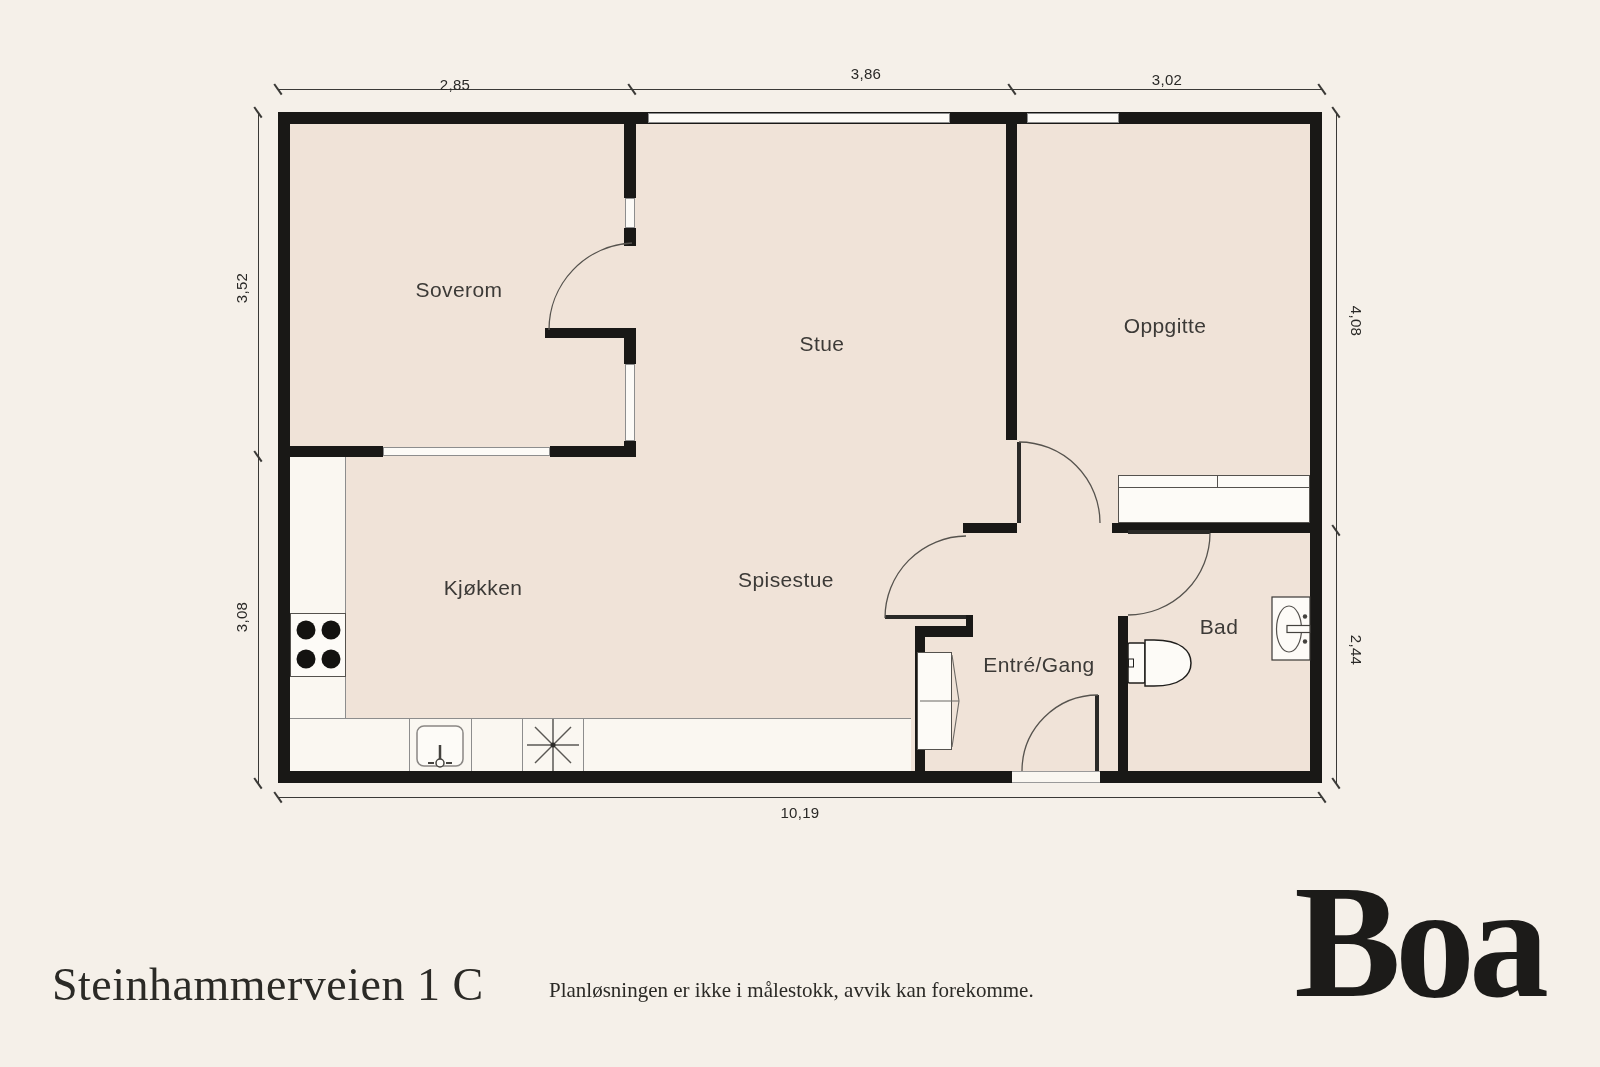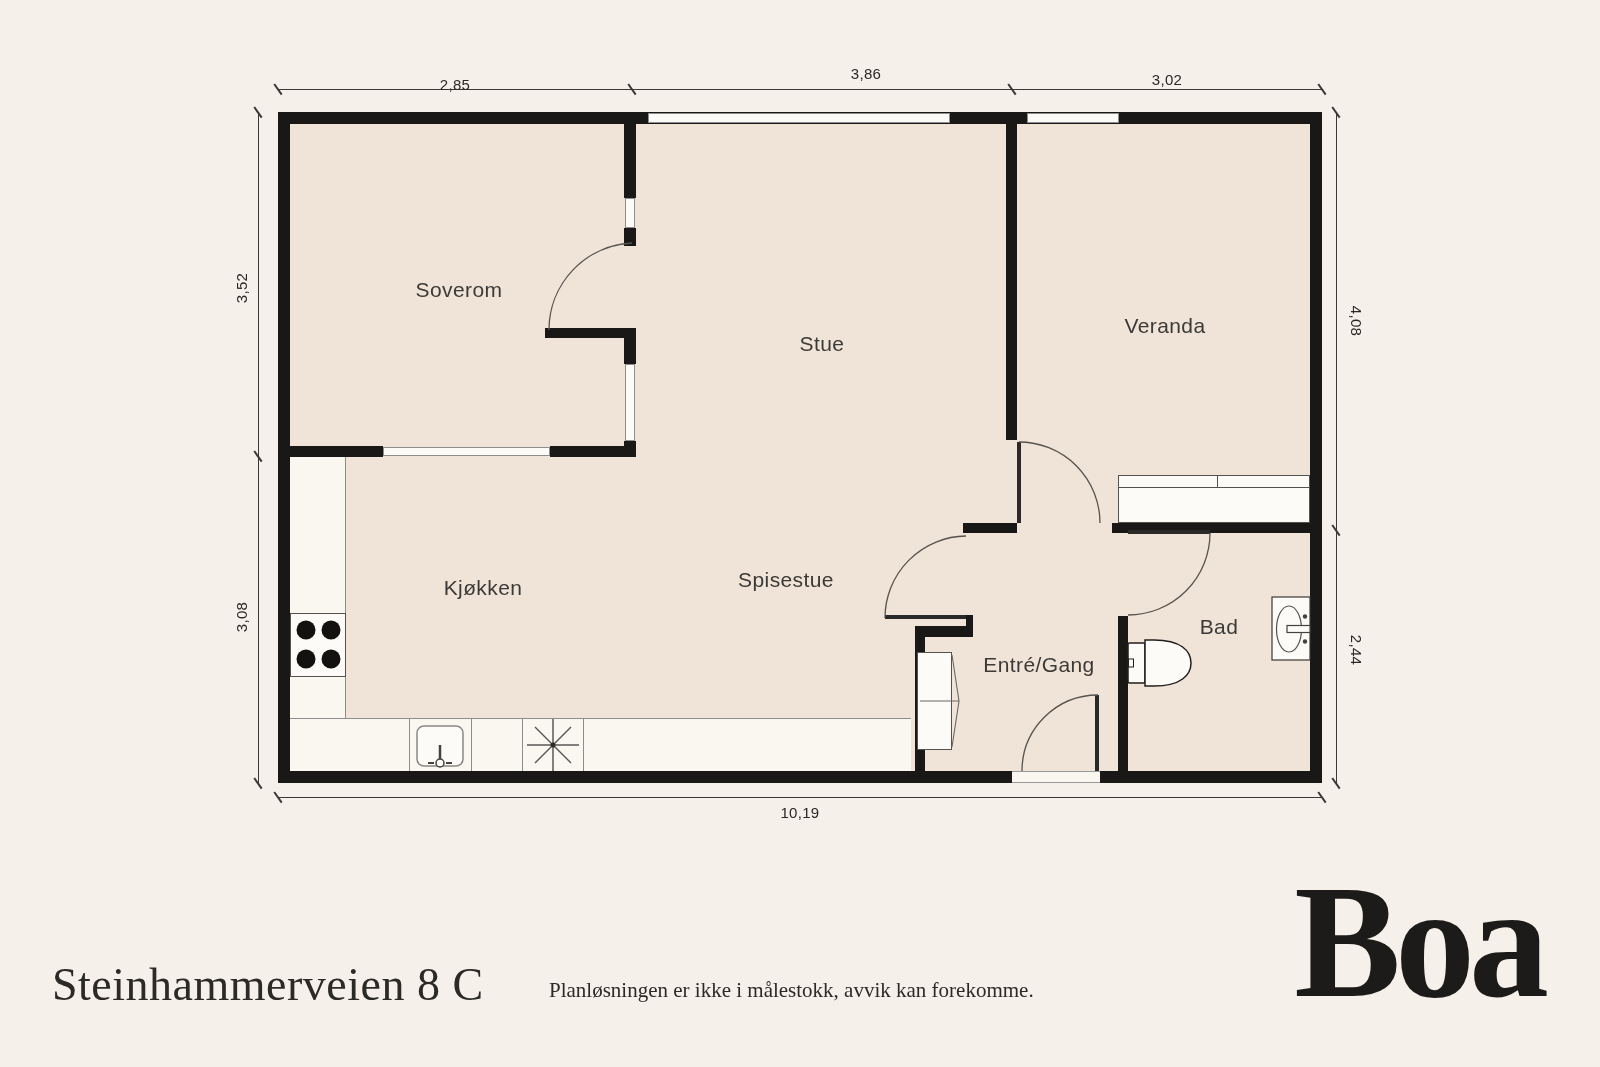--- a/index.html
+++ b/index.html
@@ -139,21 +139,21 @@
     </g>
 
     <g fill="none" stroke="#6b6864" stroke-width="1.1">
       <polyline points="952,655 959,701 952,747"></polyline>
       <line x1="920" y1="701" x2="959" y2="701"></line>
     </g>
   </svg>
 
   <div class="rlabel" style="left:459px;top:290px;">Soverom</div>
   <div class="rlabel" style="left:822px;top:344px;">Stue</div>
-  <div class="rlabel" style="left:1165px;top:326px;">Veranda</div>
+  <div class="rlabel" style="left:1165px;top:326px;">Oppgitte</div>
   <div class="rlabel" style="left:483px;top:588px;">Kjøkken</div>
   <div class="rlabel" style="left:786px;top:580px;">Spisestue</div>
   <div class="rlabel" style="left:1039px;top:665px;">Entré/Gang</div>
   <div class="rlabel" style="left:1219px;top:627px;">Bad</div>
 
   <div class="dline" style="left:278px;top:89px;width:1044px;height:1px;"></div>
   <div class="tick" style="left:277px;top:82.5px;"></div>
   <div class="tick" style="left:631px;top:82.5px;"></div>
   <div class="tick" style="left:1011px;top:82.5px;"></div>
   <div class="tick" style="left:1321px;top:82.5px;"></div>
@@ -173,19 +173,19 @@
   <div class="tick" style="left:1335px;top:523.5px;"></div>
   <div class="tick" style="left:1335px;top:776.5px;"></div>
   <div class="dlabel rr" style="left:1356px;top:321px;">4,08</div>
   <div class="dlabel rr" style="left:1356px;top:650px;">2,44</div>
 
   <div class="dline" style="left:278px;top:797px;width:1044px;height:1px;"></div>
   <div class="tick" style="left:277px;top:790.5px;"></div>
   <div class="tick" style="left:1321px;top:790.5px;"></div>
   <div class="dlabel" style="left:800px;top:812px;">10,19</div>
 
-  <div class="address">Steinhammerveien 8 C</div>
+  <div class="address">Steinhammerveien 1 C</div>
   <div class="disclaimer">
     <div>Planløsningen er ikke i målestokk, avvik kan forekomme.</div>
   </div>
   <div class="logo">Boa</div>
 
 </div>
 
 </body></html>

